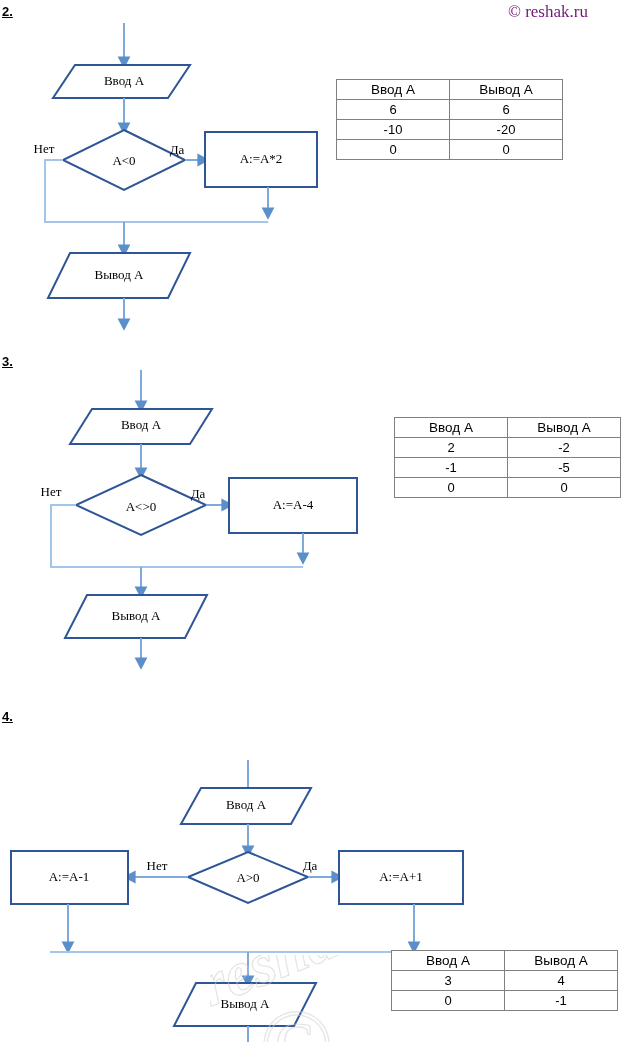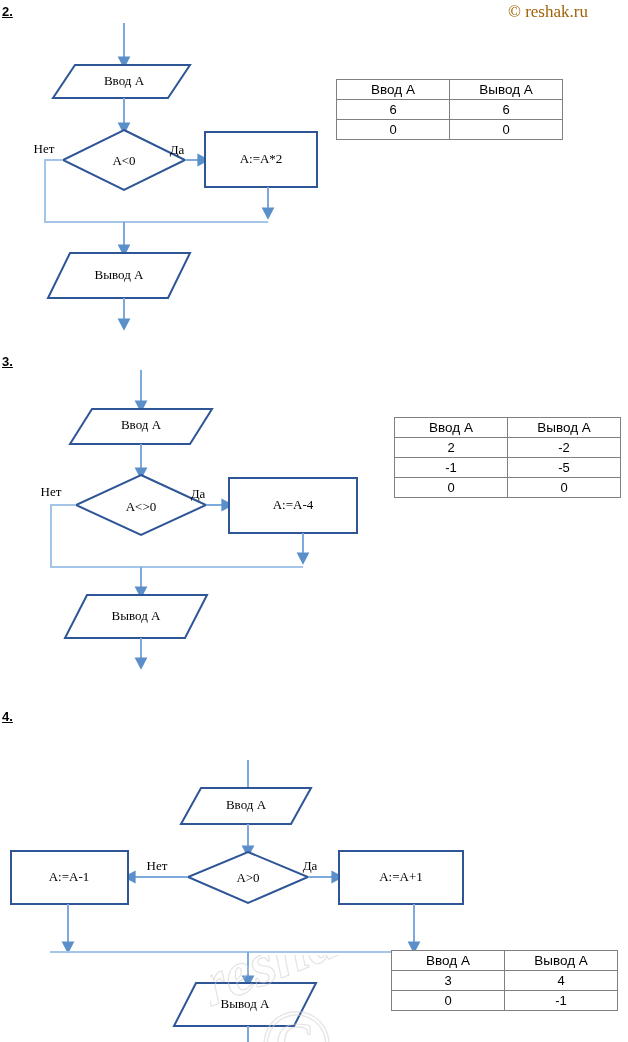--- a/index.html
+++ b/index.html
@@ -25,21 +25,21 @@
     font-weight: bold;
     font-size: 13px;
     color: #000000;
     text-decoration: underline;
     letter-spacing: 0px;
   }
   .credit {
     position: absolute;
     font-family: "Liberation Serif", serif;
     font-size: 17px;
-    color: #a16207;
+    color: #701a75;
     white-space: nowrap;
   }
   
   .flow {
     position: absolute;
     left: 0;
     top: 0;
   }
   .shape-text {
     font-family: "Liberation Serif", serif;
@@ -153,20 +153,24 @@
         <th class="colw">Ввод А</th>
         <th class="colw">Вывод А</th>
       </tr>
     </thead>
     <tbody>
       <tr>
         <td>6</td>
         <td>6</td>
       </tr>
       <tr>
+        <td>-10</td>
+        <td>-20</td>
+      </tr>
+      <tr>
         <td>0</td>
         <td>0</td>
       </tr>
     </tbody>
   </table>
 
   <div class="sec-num" style="left:2px; top:354px;">3.</div>
 
   <svg class="flow" width="400" height="320" style="left:0px; top:358px;">
     <defs>

